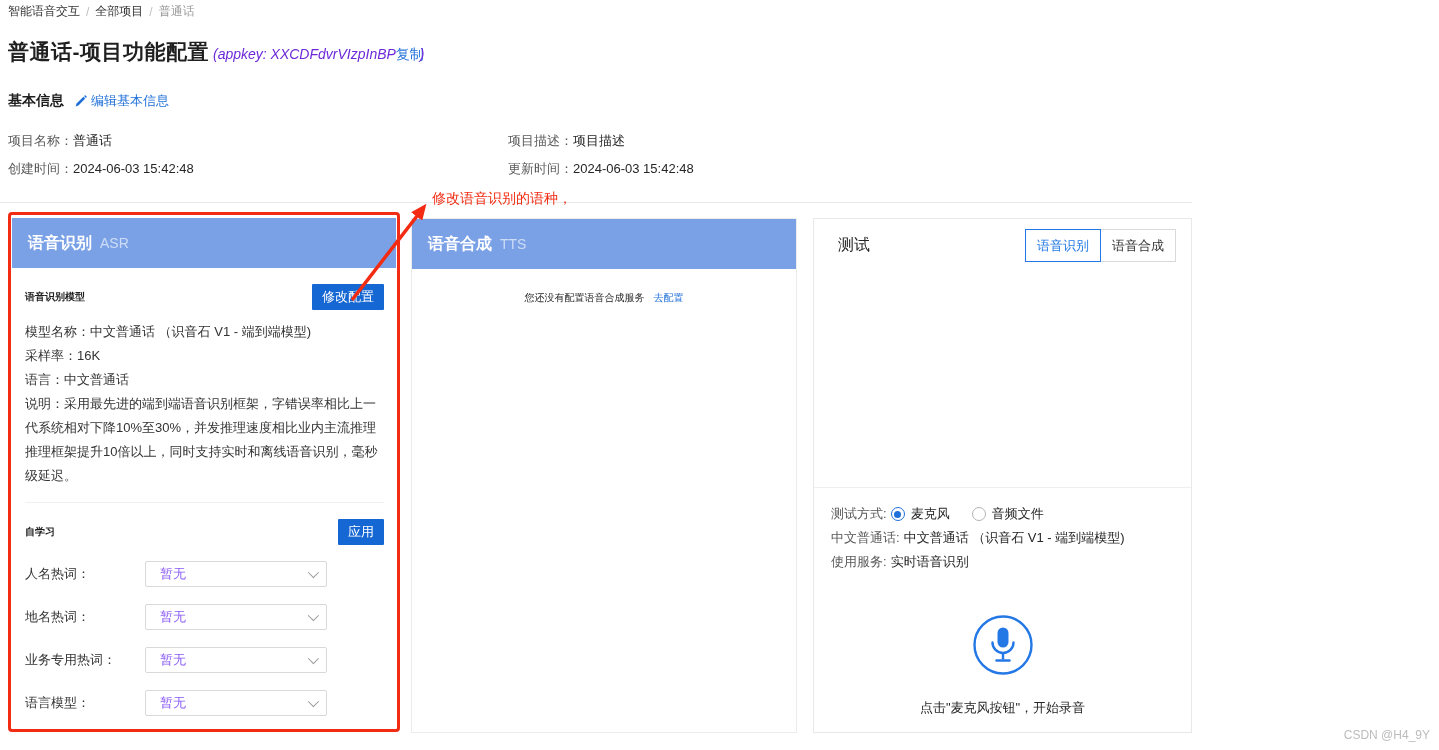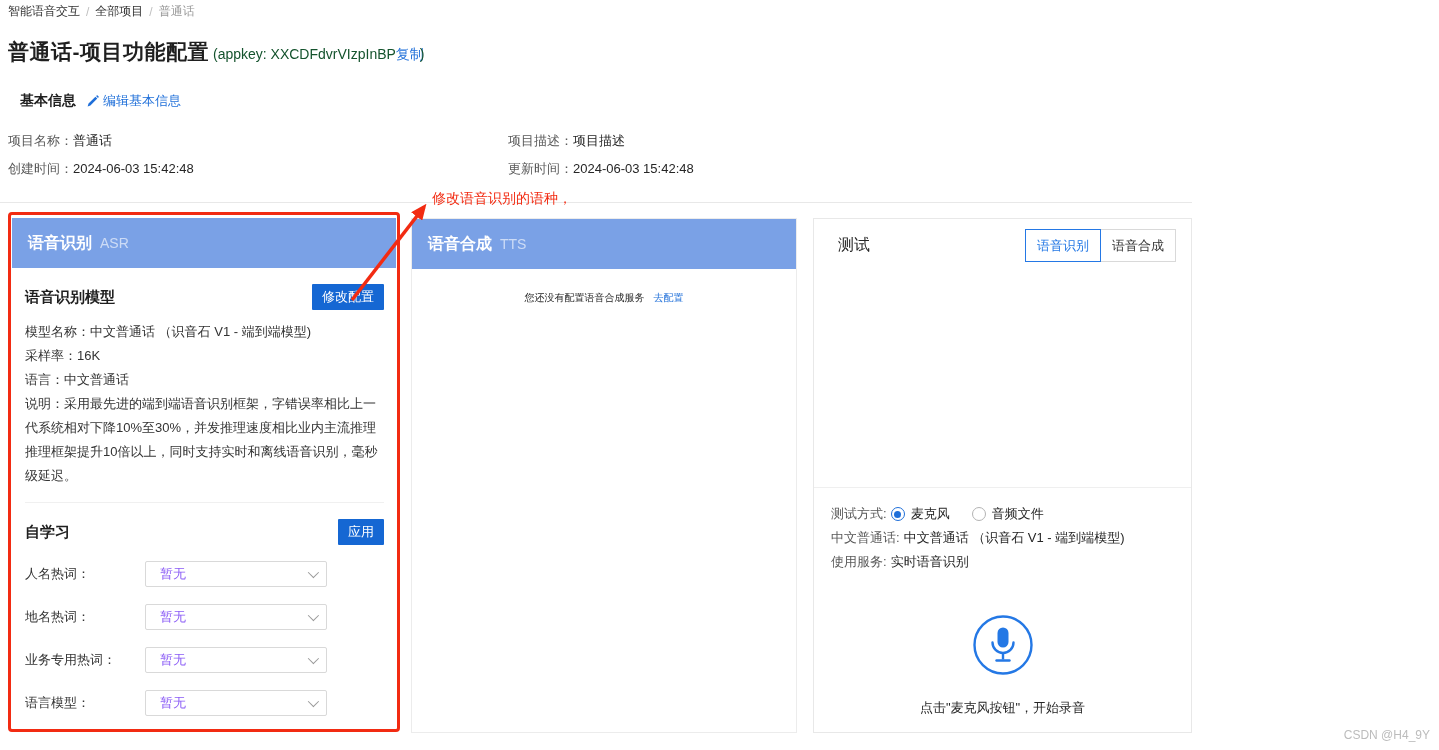--- a/index.html
+++ b/index.html
@@ -16,25 +16,25 @@
 
   
   .breadcrumb { left:8px; top:3px; font-size:12px; color:#333; display:flex; gap:6px; align-items:center; }
   .breadcrumb .sep { color:#bfbfbf; }
   .breadcrumb .crumb { cursor:default; }
   .breadcrumb .crumb.last { color:#999; }
 
   
   .title-row { left:8px; top:38px; display:flex; align-items:baseline; }
   .page-title { font-size:21px; font-weight:600; color:#1f1f1f; letter-spacing:0.5px; }
-  .appkey { font-size:14px; color:#14532d; margin-left:4px; }
+  .appkey { font-size:14px; color:#6d28d9; margin-left:4px;font-style:italic; }
   .link { color:#1f6fd9; cursor:pointer; text-decoration:none; }
 
   
-  .basic-head { left:8px; top:92px; display:flex; align-items:center; gap:10px;margin-left:12px; }
+  .basic-head { left:8px; top:92px; display:flex; align-items:center; gap:10px; }
   .basic-title { font-size:14px; font-weight:bold; color:#1f1f1f; }
   .edit-link { display:flex; align-items:center; gap:4px; font-size:13px; cursor:pointer; }
 
   .info-field { font-size:13px; color:#262626; }
   .info-field .lbl { color:#595959; }
   .f-name   { left:8px;  top:132px; }
   .f-desc   { left:508px; top:132px; }
   .f-created{ left:8px;  top:160px; }
   .f-updated{ left:508px; top:160px; }
 
@@ -47,21 +47,21 @@
 
   
   .card { background:#fff; }
   .card-header { height:50px; background:#7aa1e6; color:#fff; display:flex; align-items:center; padding:0 16px; gap:8px; }
   .card-header .cn { font-size:16px; font-weight:600; }
   .card-header .en { font-size:14px; color:rgba(255,255,255,0.62); }
 
   .asr-card { left:12px; top:218px; width:384px; height:519px; z-index:2; }
   .asr-body { padding:16px 12px 0 13px; }
   .section-head { display:flex; justify-content:space-between; align-items:center; margin-bottom:10px; }
-  .section-title { font-size:15px; font-weight:bold; color:#1f1f1f; }
+  .section-title { font-size:10px; font-weight:bold; color:#1f1f1f; }
   .btn-primary { background:#1567d3; color:#fff; border:none; font-size:13px; padding:4px 10px; cursor:pointer; font-family:inherit; border-radius:1px; }
   .detail-line { line-height:24px; font-size:13px; color:#333; }
   .asr-divider { margin-top:14px; border-top:1px solid #f0f0f0; }
   .sl-section { padding-top:16px; }
   .sl-row { display:flex; align-items:center; height:37px; margin-bottom:6px; }
   .sl-row .sl-label { width:120px; color:#333; }
   .select-box { width:182px; height:26px; border:1px solid #d9d9d9; border-radius:2px; background:#fff;
                 display:flex; align-items:center; justify-content:space-between; padding:0 10px 0 14px; cursor:pointer; }
   .select-box .sel-val { color:#8b5cf6; font-size:13px; }
   .chevron { width:8px; height:8px; border-right:1.4px solid #999; border-bottom:1.4px solid #999;

